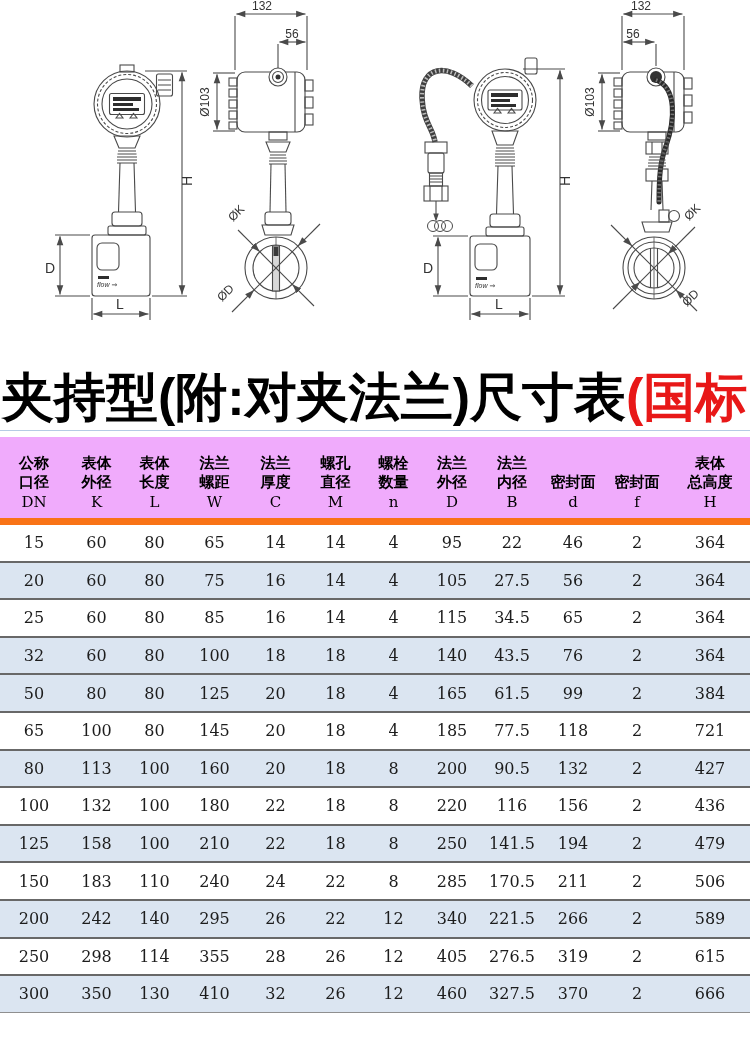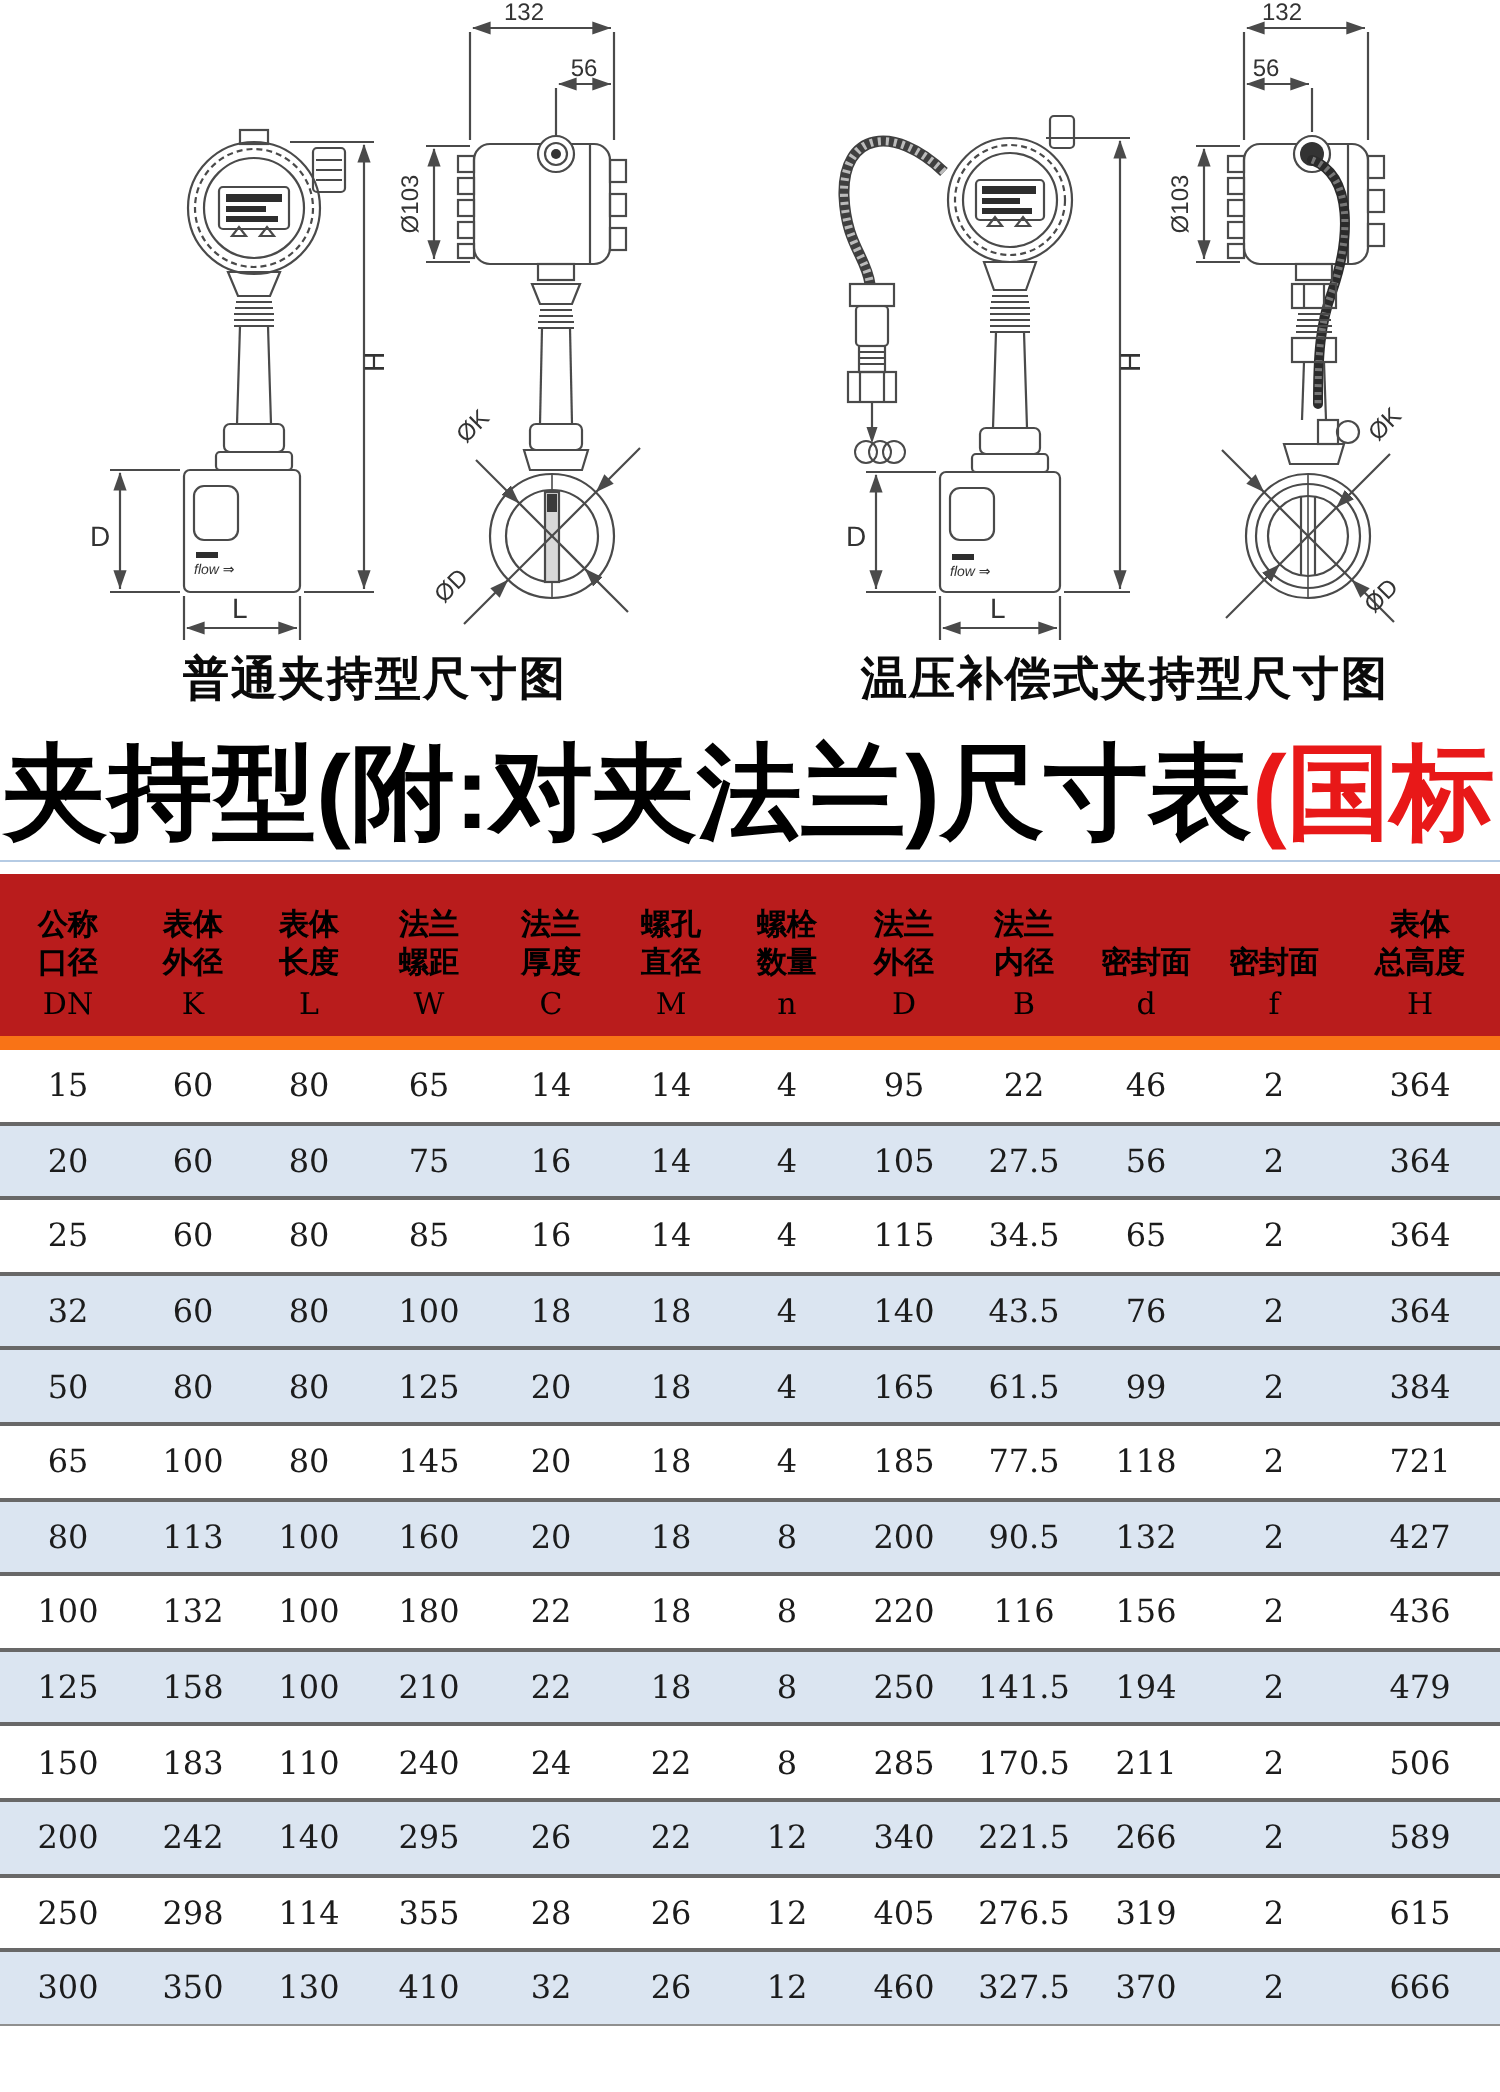--- a/index.html
+++ b/index.html
@@ -23,21 +23,21 @@
   .page-title{
     position:absolute;top:368px;left:2px;width:748px;height:58px;
     font-size:52px;font-weight:bold;line-height:58px;white-space:nowrap;
   }
   .page-title .hl{color:#e81818;}
   
   .table-topline{position:absolute;top:430px;left:0;width:750px;height:1px;background:#b5cbe4;}
   .spec-table-wrap{position:absolute;top:437px;left:0;width:750px;}
   table.spec{width:750px;border-collapse:collapse;table-layout:fixed;}
   table.spec thead th{
-    background:#b91c1c;height:76px;vertical-align:bottom;padding:0 0 5px 0;
+    background:#f0abfc;height:76px;vertical-align:bottom;padding:0 0 5px 0;
     border-bottom:7px solid #f97316;font-weight:normal;
   }
   .hcn{font-size:15px;font-weight:bold;line-height:19px;min-height:19px;text-align:center;}
   .hlt{font-family:"DejaVu Serif","Liberation Serif",serif;font-size:15px;line-height:22px;min-height:22px;text-align:center;}
   table.spec tbody td{
     font-family:"DejaVu Serif","Liberation Serif",serif;font-size:16px;color:#1c1c1c;
     text-align:center;height:35.6px;padding:0;background:#fff;
   }
   table.spec tbody tr.stripe td{background:#dbe5f1;}
   table.spec tbody tr + tr td{border-top:2px solid #686868;}
@@ -146,21 +146,20 @@
       <text class="flowtxt" x="97" y="287">flow ⇒</text>
       <text class="dimbig" x="45" y="273">D</text>
       <text class="dimbig" x="116" y="309">L</text>
       <text class="dimbig" transform="rotate(-90 192,186)" x="192" y="186">H</text>
       <text class="dimtxt" x="262" y="10" text-anchor="middle">132</text>
       <text class="dimtxt" x="292" y="38" text-anchor="middle">56</text>
       <text class="dimtxt" transform="rotate(-90 209,102)" x="209" y="102" text-anchor="middle">Ø103</text>
       <text class="dimtxt" transform="rotate(-45 233,222)" x="233" y="222">ØK</text>
       <text class="dimtxt" transform="rotate(-45 222,302)" x="222" y="302">ØD</text>
     </svg>
-    <div class="diagram-caption">普通夹持型尺寸图</div>
   </div>
 
   <div class="diagram-group">
     <svg class="diagram-svg" viewBox="0 0 375 325">
       <defs>
         <marker id="bE" markerWidth="9" markerHeight="7" refX="8.5" refY="3.5" orient="auto">
             <path d="M0,0.5 L8.5,3.5 L0,6.5 Z" fill="#4a4a4a"></path>
           </marker>
         <marker id="bS" markerWidth="9" markerHeight="7" refX="0.5" refY="3.5" orient="auto">
             <path d="M8.5,0.5 L0,3.5 L8.5,6.5 Z" fill="#4a4a4a"></path>
@@ -274,21 +273,20 @@
       <text class="flowtxt" x="100" y="288">flow ⇒</text>
       <text class="dimbig" x="48" y="273">D</text>
       <text class="dimbig" x="120" y="309">L</text>
       <text class="dimbig" transform="rotate(-90 195,186)" x="195" y="186">H</text>
       <text class="dimtxt" x="266" y="10" text-anchor="middle">132</text>
       <text class="dimtxt" x="258" y="38" text-anchor="middle">56</text>
       <text class="dimtxt" transform="rotate(-90 219,102)" x="219" y="102" text-anchor="middle">Ø103</text>
       <text class="dimtxt" transform="rotate(-45 314,221)" x="314" y="221">ØK</text>
       <text class="dimtxt" transform="rotate(-45 312,307)" x="312" y="307">ØD</text>
     </svg>
-    <div class="diagram-caption">温压补偿式夹持型尺寸图</div>
   </div>
 </div>
 
 <div class="page-title"><span>夹持型(附:对夹法兰)尺寸表</span><span class="hl">(国标PN16)</span></div>
 
 <div class="table-topline"></div>
 
 <div class="spec-table-wrap">
   <table class="spec">
     <colgroup>

